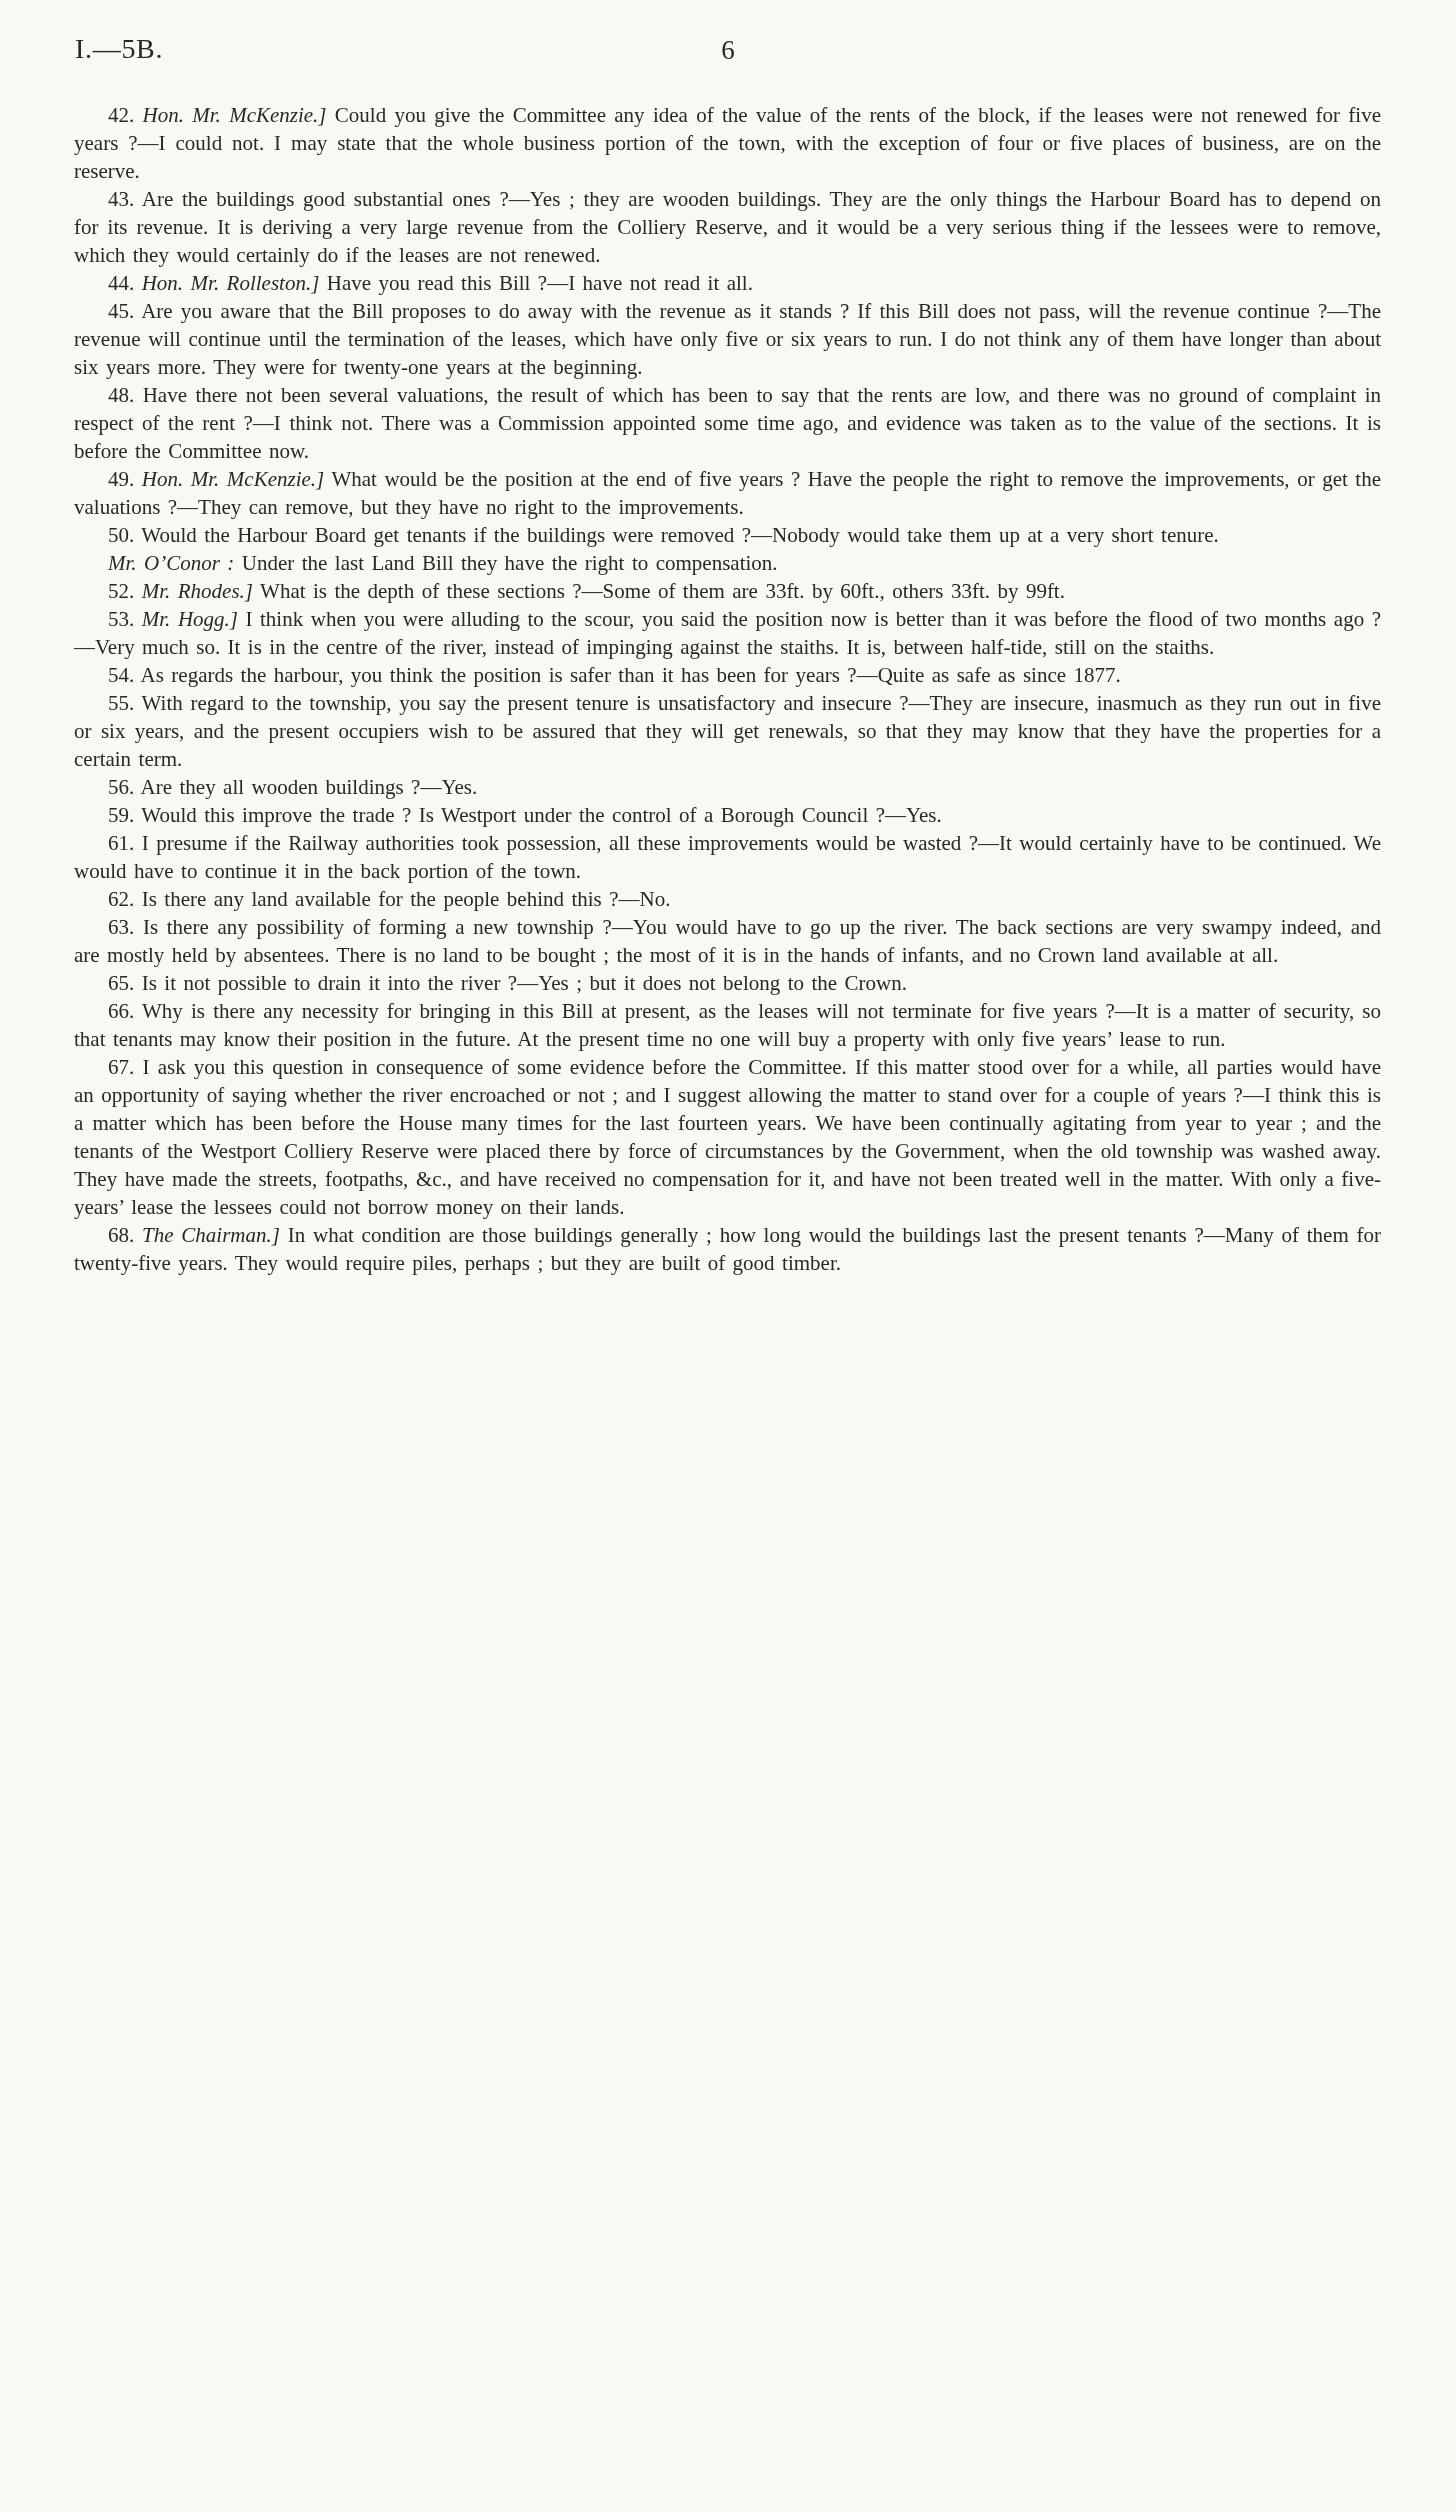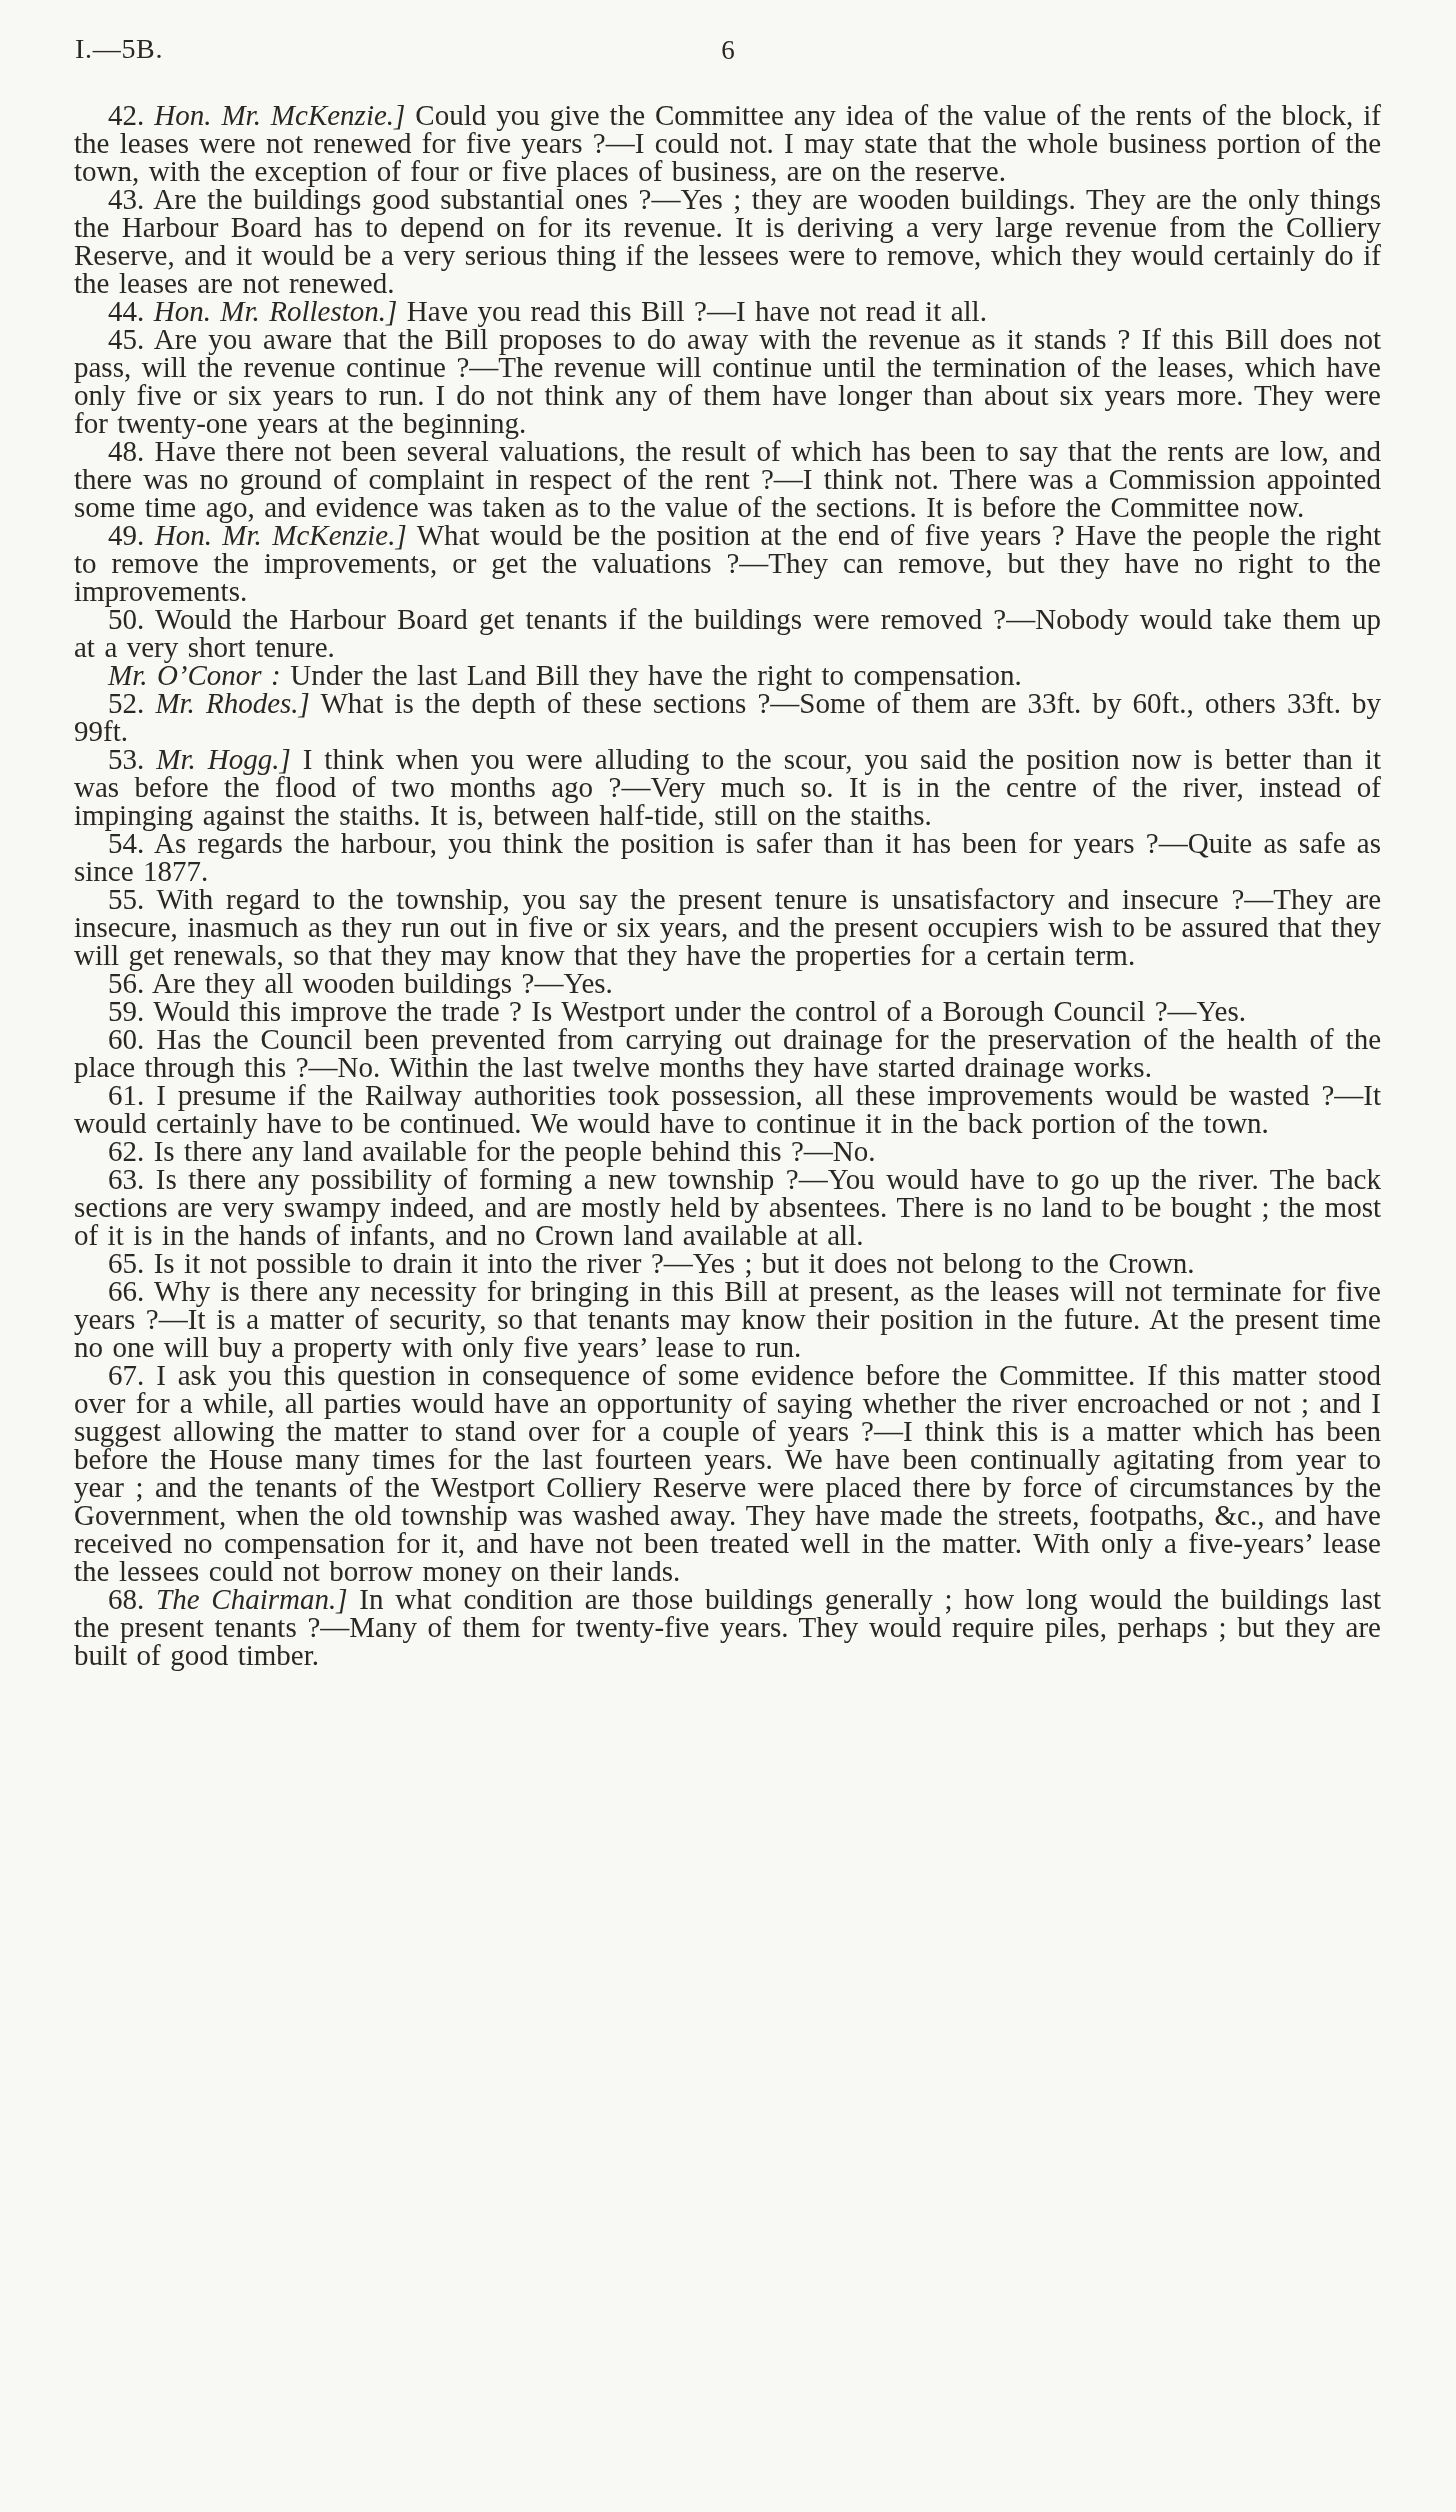--- a/index.html
+++ b/index.html
@@ -29,21 +29,21 @@
   }
   .page-number {
     text-align: center;
     font-size: 27px;
   }
   .document-body {
     padding: 22px 75px 0 74px;
   }
   .qa-paragraph {
     margin: 0;
-    font-size: 29px;
+    font-size: 21px;
     line-height: 28px;
     text-align: justify;
     text-indent: 34px;
     word-spacing: 2.2px;
   }
   .question-number { }
   .speaker-name { font-style: italic; }
   .paragraph-text { }
 </style>
 </head>
@@ -81,21 +81,20 @@
   <p class="qa-paragraph"><span class="question-number">54.</span> <span class="speaker-name"></span> <span class="paragraph-text">As regards the harbour, you think the position is safer than it has been for years ?—Quite as safe as since 1877.</span></p>
 
   <p class="qa-paragraph"><span class="question-number">55.</span> <span class="speaker-name"></span> <span class="paragraph-text">With regard to the township, you say the present tenure is unsatisfactory and insecure ?—They are insecure, inasmuch as they run out in five or six years, and the present occupiers wish to be assured that they will get renewals, so that they may know that they have the properties for a certain term.</span></p>
 
   <p class="qa-paragraph"><span class="question-number">56.</span> <span class="speaker-name"></span> <span class="paragraph-text">Are they all wooden buildings ?—Yes.</span></p>
 
 
 
   <p class="qa-paragraph"><span class="question-number">59.</span> <span class="speaker-name"></span> <span class="paragraph-text">Would this improve the trade ?  Is Westport under the control of a Borough Council ?—Yes.</span></p>
 
-  <p class="qa-paragraph"><span class="question-number">60.</span> <span class="speaker-name"></span> <span class="paragraph-text">Has the Council been prevented from carrying out drainage for the preservation of the health of the place through this ?—No.  Within the last twelve months they have started drainage works.</span></p>
 
   <p class="qa-paragraph"><span class="question-number">61.</span> <span class="speaker-name"></span> <span class="paragraph-text">I presume if the Railway authorities took possession, all these improvements would be wasted ?—It would certainly have to be continued.  We would have to continue it in the back portion of the town.</span></p>
 
   <p class="qa-paragraph"><span class="question-number">62.</span> <span class="speaker-name"></span> <span class="paragraph-text">Is there any land available for the people behind this ?—No.</span></p>
 
   <p class="qa-paragraph"><span class="question-number">63.</span> <span class="speaker-name"></span> <span class="paragraph-text">Is there any possibility of forming a new township ?—You would have to go up the river.  The back sections are very swampy indeed, and are mostly held by absentees.  There is no land to be bought ; the most of it is in the hands of infants, and no Crown land available at all.</span></p>
 
 
   <p class="qa-paragraph"><span class="question-number">65.</span> <span class="speaker-name"></span> <span class="paragraph-text">Is it not possible to drain it into the river ?—Yes ; but it does not belong to the Crown.</span></p>
 

